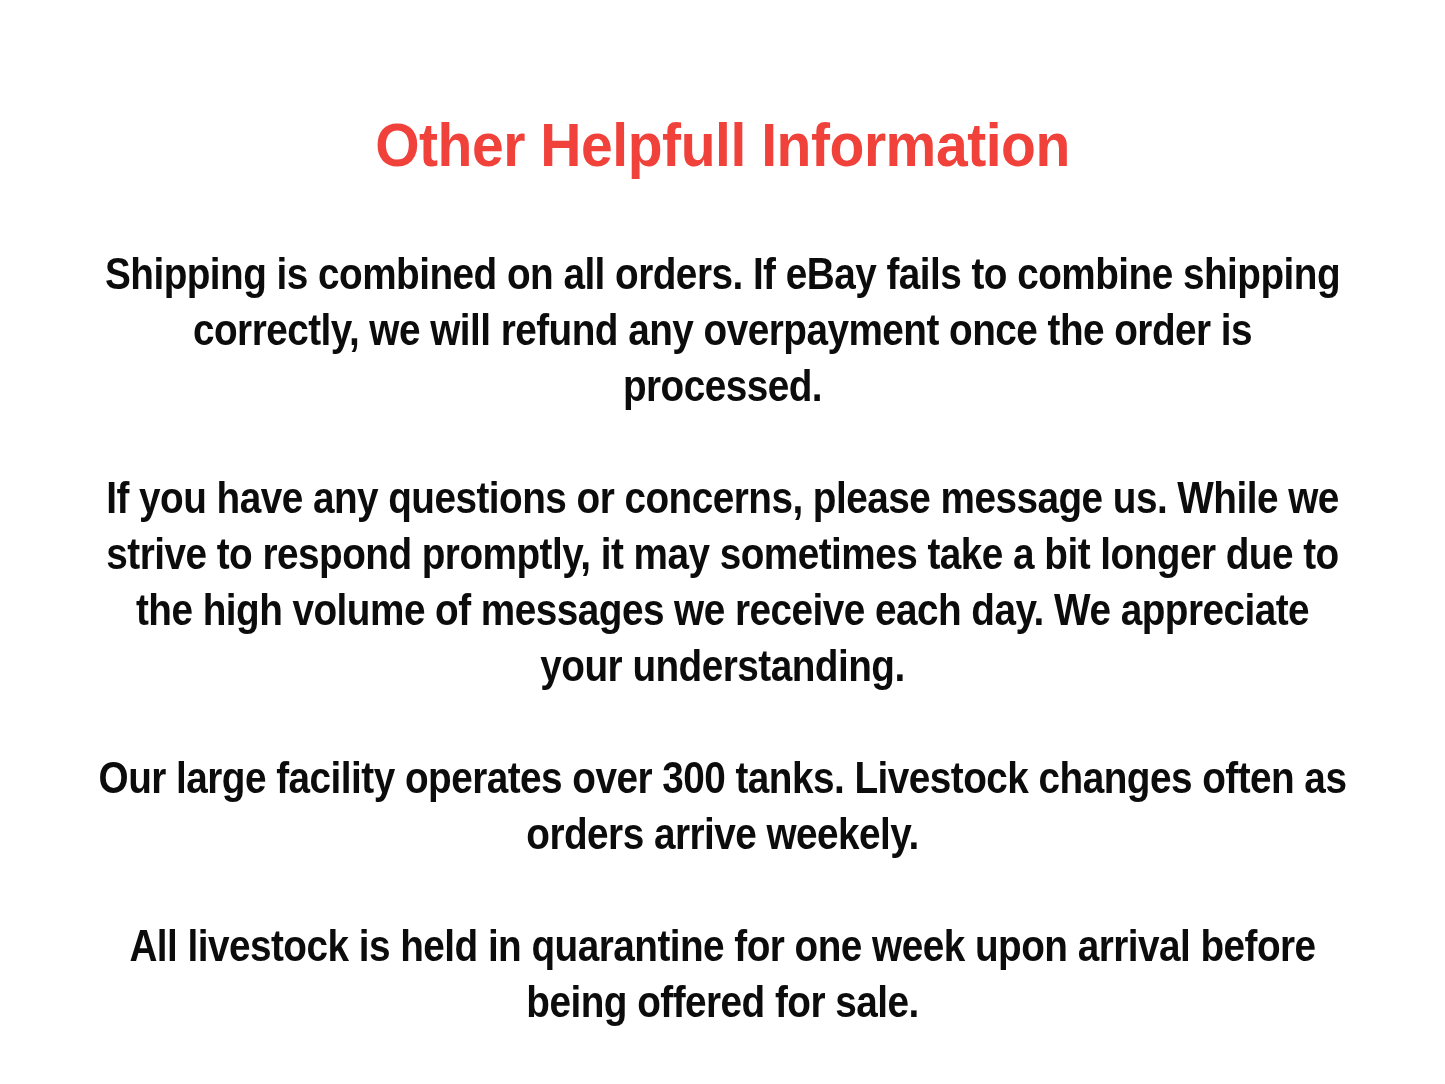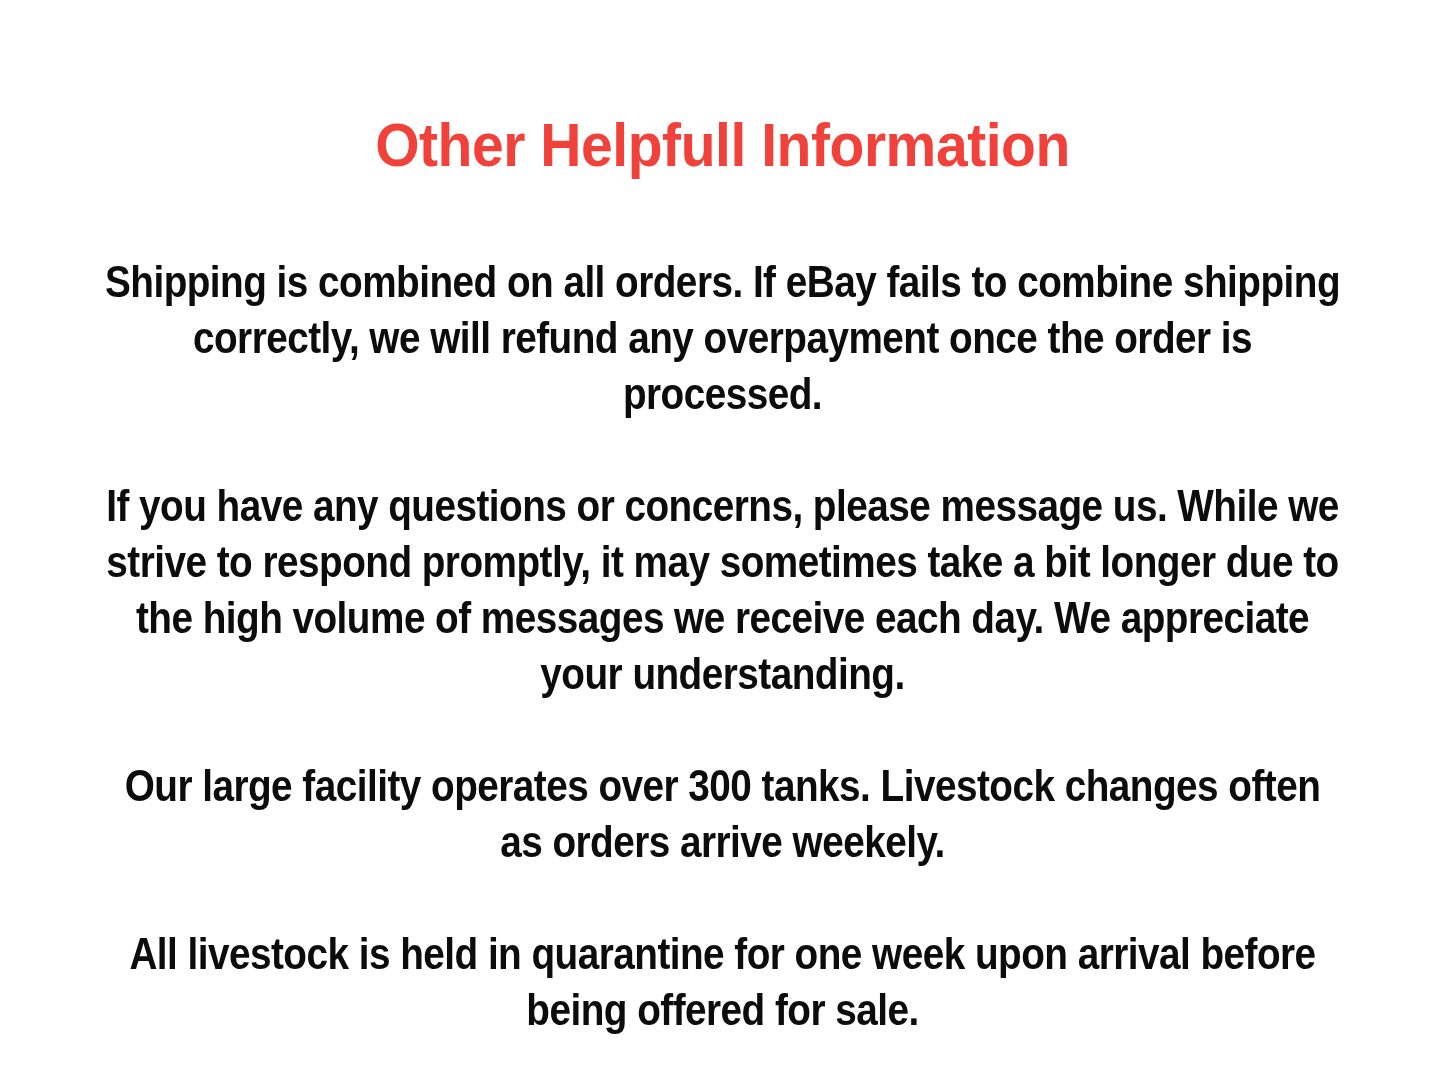--- a/index.html
+++ b/index.html
@@ -39,21 +39,21 @@
     font-weight: 700;
     font-size: 62px;
     line-height: 74px;
     letter-spacing: -0.5px;
     transform: scaleX(0.92);
     transform-origin: center top;
     white-space: nowrap;
   }
 
   .body-block {
-    margin: 16px;
+    margin: 8px;
     padding: 0 4px;
     text-align: center;
     color: #0c0c0c;
     font-family: "Liberation Sans", sans-serif;
     font-weight: 700;
     font-size: 44px;
     line-height: 56px;
     letter-spacing: -0.6px;
   }
 

